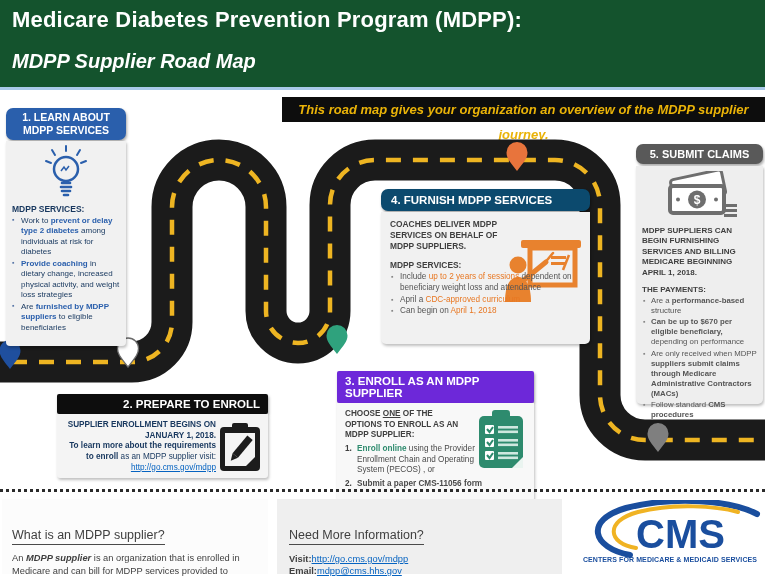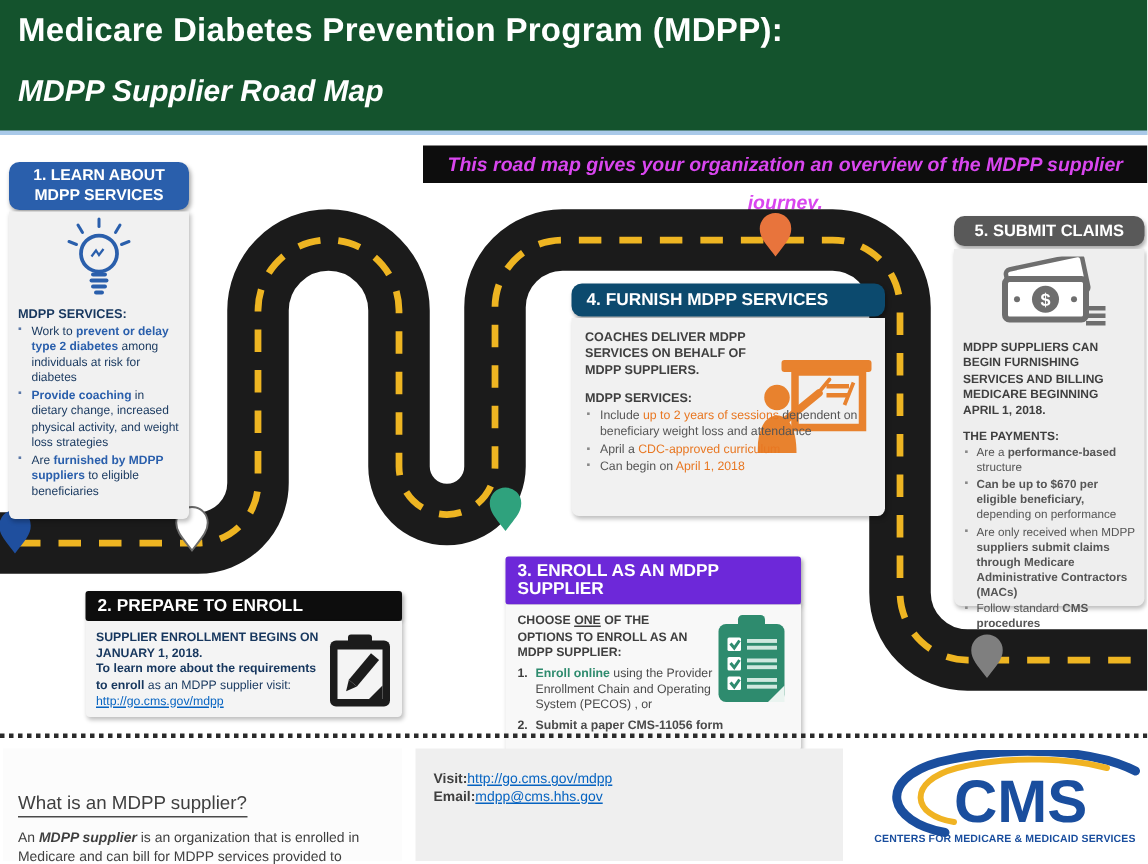--- a/index.html
+++ b/index.html
@@ -6,42 +6,42 @@
   #canvas{position:relative;width:765px;height:576px;background:#fff;overflow:hidden;
           font-family:"Liberation Sans",sans-serif;-webkit-font-smoothing:antialiased;}
 
   
   .top-header{position:absolute;left:0;top:0;width:765px;height:87px;background:#14532d;
               border-bottom:3px solid #a9c9e9;color:#fff;}
   .top-header .t1{position:absolute;left:12px;top:7px;font-size:22px;font-weight:700;letter-spacing:.2px;}
   .top-header .t2{position:absolute;left:12px;top:50px;font-size:20px;font-style:italic;font-weight:600;}
 
   .banner{position:absolute;left:282px;top:97px;width:483px;height:25px;background:#0d0d0d;
-          color:#d946ef;font-size:13px;font-style:italic;font-weight:700;text-align:center;line-height:25px;}
+          color:#eab308;font-size:13px;font-style:italic;font-weight:700;text-align:center;line-height:25px;}
 
   
   #road{position:absolute;left:0;top:0;z-index:1;}
 
   
   .box{position:absolute;z-index:2;}
   .hdr{color:#fff;font-weight:700;box-shadow:1px 2px 3px rgba(0,0,0,.35);}
   .body{background:#f1f1f1;box-shadow:1px 2px 3px rgba(0,0,0,.25);}
 
   
   .b1{left:6px;top:108px;width:120px;}
   .b1 .hdr{background:#2a5fac;border-radius:7px;font-size:10.5px;text-align:center;
            padding:3px 2px;line-height:1.25;}
   .b1 .body{margin-top:1px;padding:3px 6px 6px;height:196px;border-radius:0 0 4px 4px;}
   .b1 .intro{font-size:8.5px;font-weight:700;color:#17375e;margin:2px 0 2px;}
   .b1 ul{margin:0;padding:0 0 0 9px;list-style:none;font-size:8px;color:#17375e;line-height:1.28;}
   .b1 li{margin-bottom:2px;position:relative;}
   .b1 li::before{content:"▪";position:absolute;left:-9px;top:0;color:#5a78a8;font-size:7px;}
 
   
-  .b2{left:57px;top:394px;width:211px;}
+  .b2{left:57px;top:394px;width:211px;text-align:right;}
   .b2 .hdr{background:#0d0d0d;font-size:11.5px;padding:4px 8px;border-radius:2px;}
   .b2 .body{background:#f4f4f4;padding:6px 7px;height:52px;position:relative;border-radius:0 0 3px 3px;}
   .b2 .txt{width:152px;font-size:8.2px;color:#17375e;line-height:1.3;}
   .b2 .icon{position:absolute;right:5px;top:7px;}
 
   
   .b3{left:337px;top:371px;width:197px;}
   .b3 .hdr{background:#6d28d9;font-size:11.5px;padding:4px 8px;border-radius:2px;}
   .b3 .body{background:#f8f8f8;padding:6px 8px;height:86px;position:relative;border-radius:0 0 3px 3px;}
   .b3 .intro{width:126px;font-size:8.2px;color:#3f3f3f;line-height:1.3;}
@@ -269,20 +269,21 @@
   </div>
 
   <div class="dotline"></div>
 
   <div class="f-left">
     <span class="f-h">What is an MDPP supplier?</span>
     <div class="f-p"><span>An </span><span style="font-weight: 700; font-style: italic;">MDPP supplier</span><span> is an organization that is enrolled in Medicare and can bill for MDPP services provided to eligible beneficiaries.</span></div>
   </div>
 
   <div class="f-mid">
+    <span class="f-h">Need More Information?</span>
     <div class="f-row">
       <span class="lbl">Visit:</span><a class="lnk">http://go.cms.gov/mdpp</a>
     </div>
     <div class="f-row">
       <span class="lbl">Email:</span><a class="lnk">mdpp@cms.hhs.gov</a>
     </div>
   </div>
 
   <div class="logo">
     <svg width="184" height="58" viewBox="0 0 184 58">

